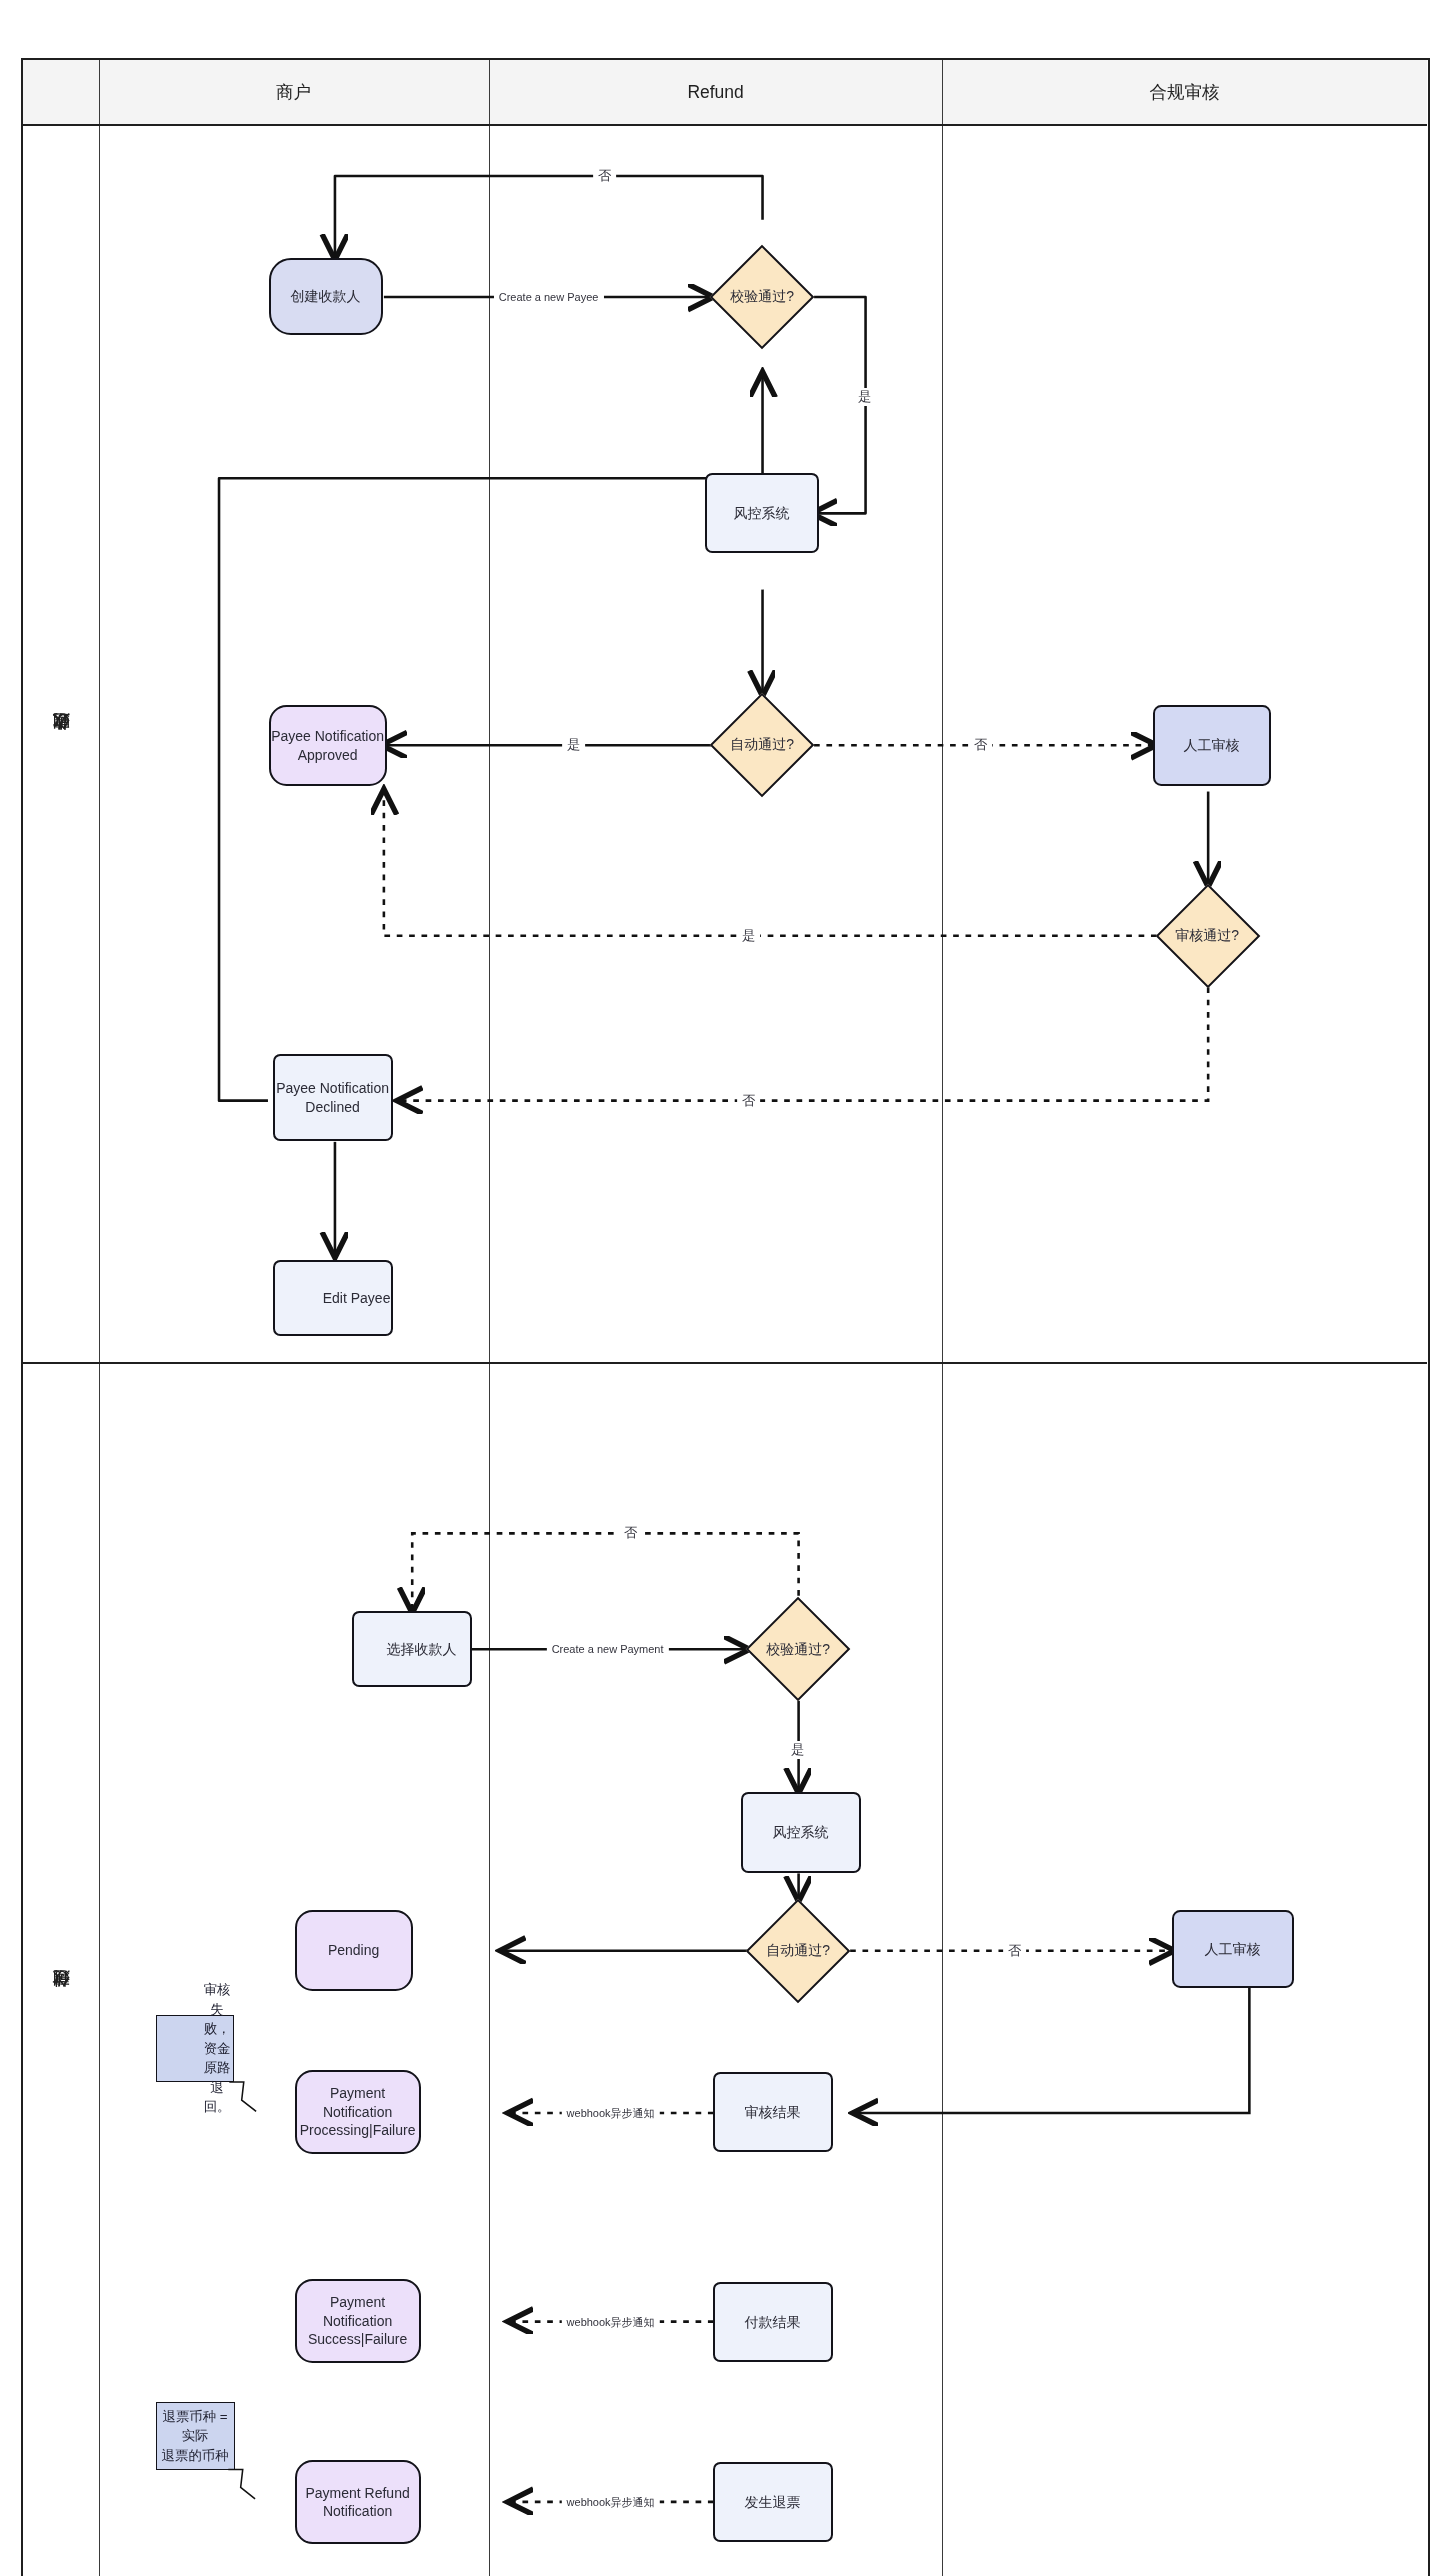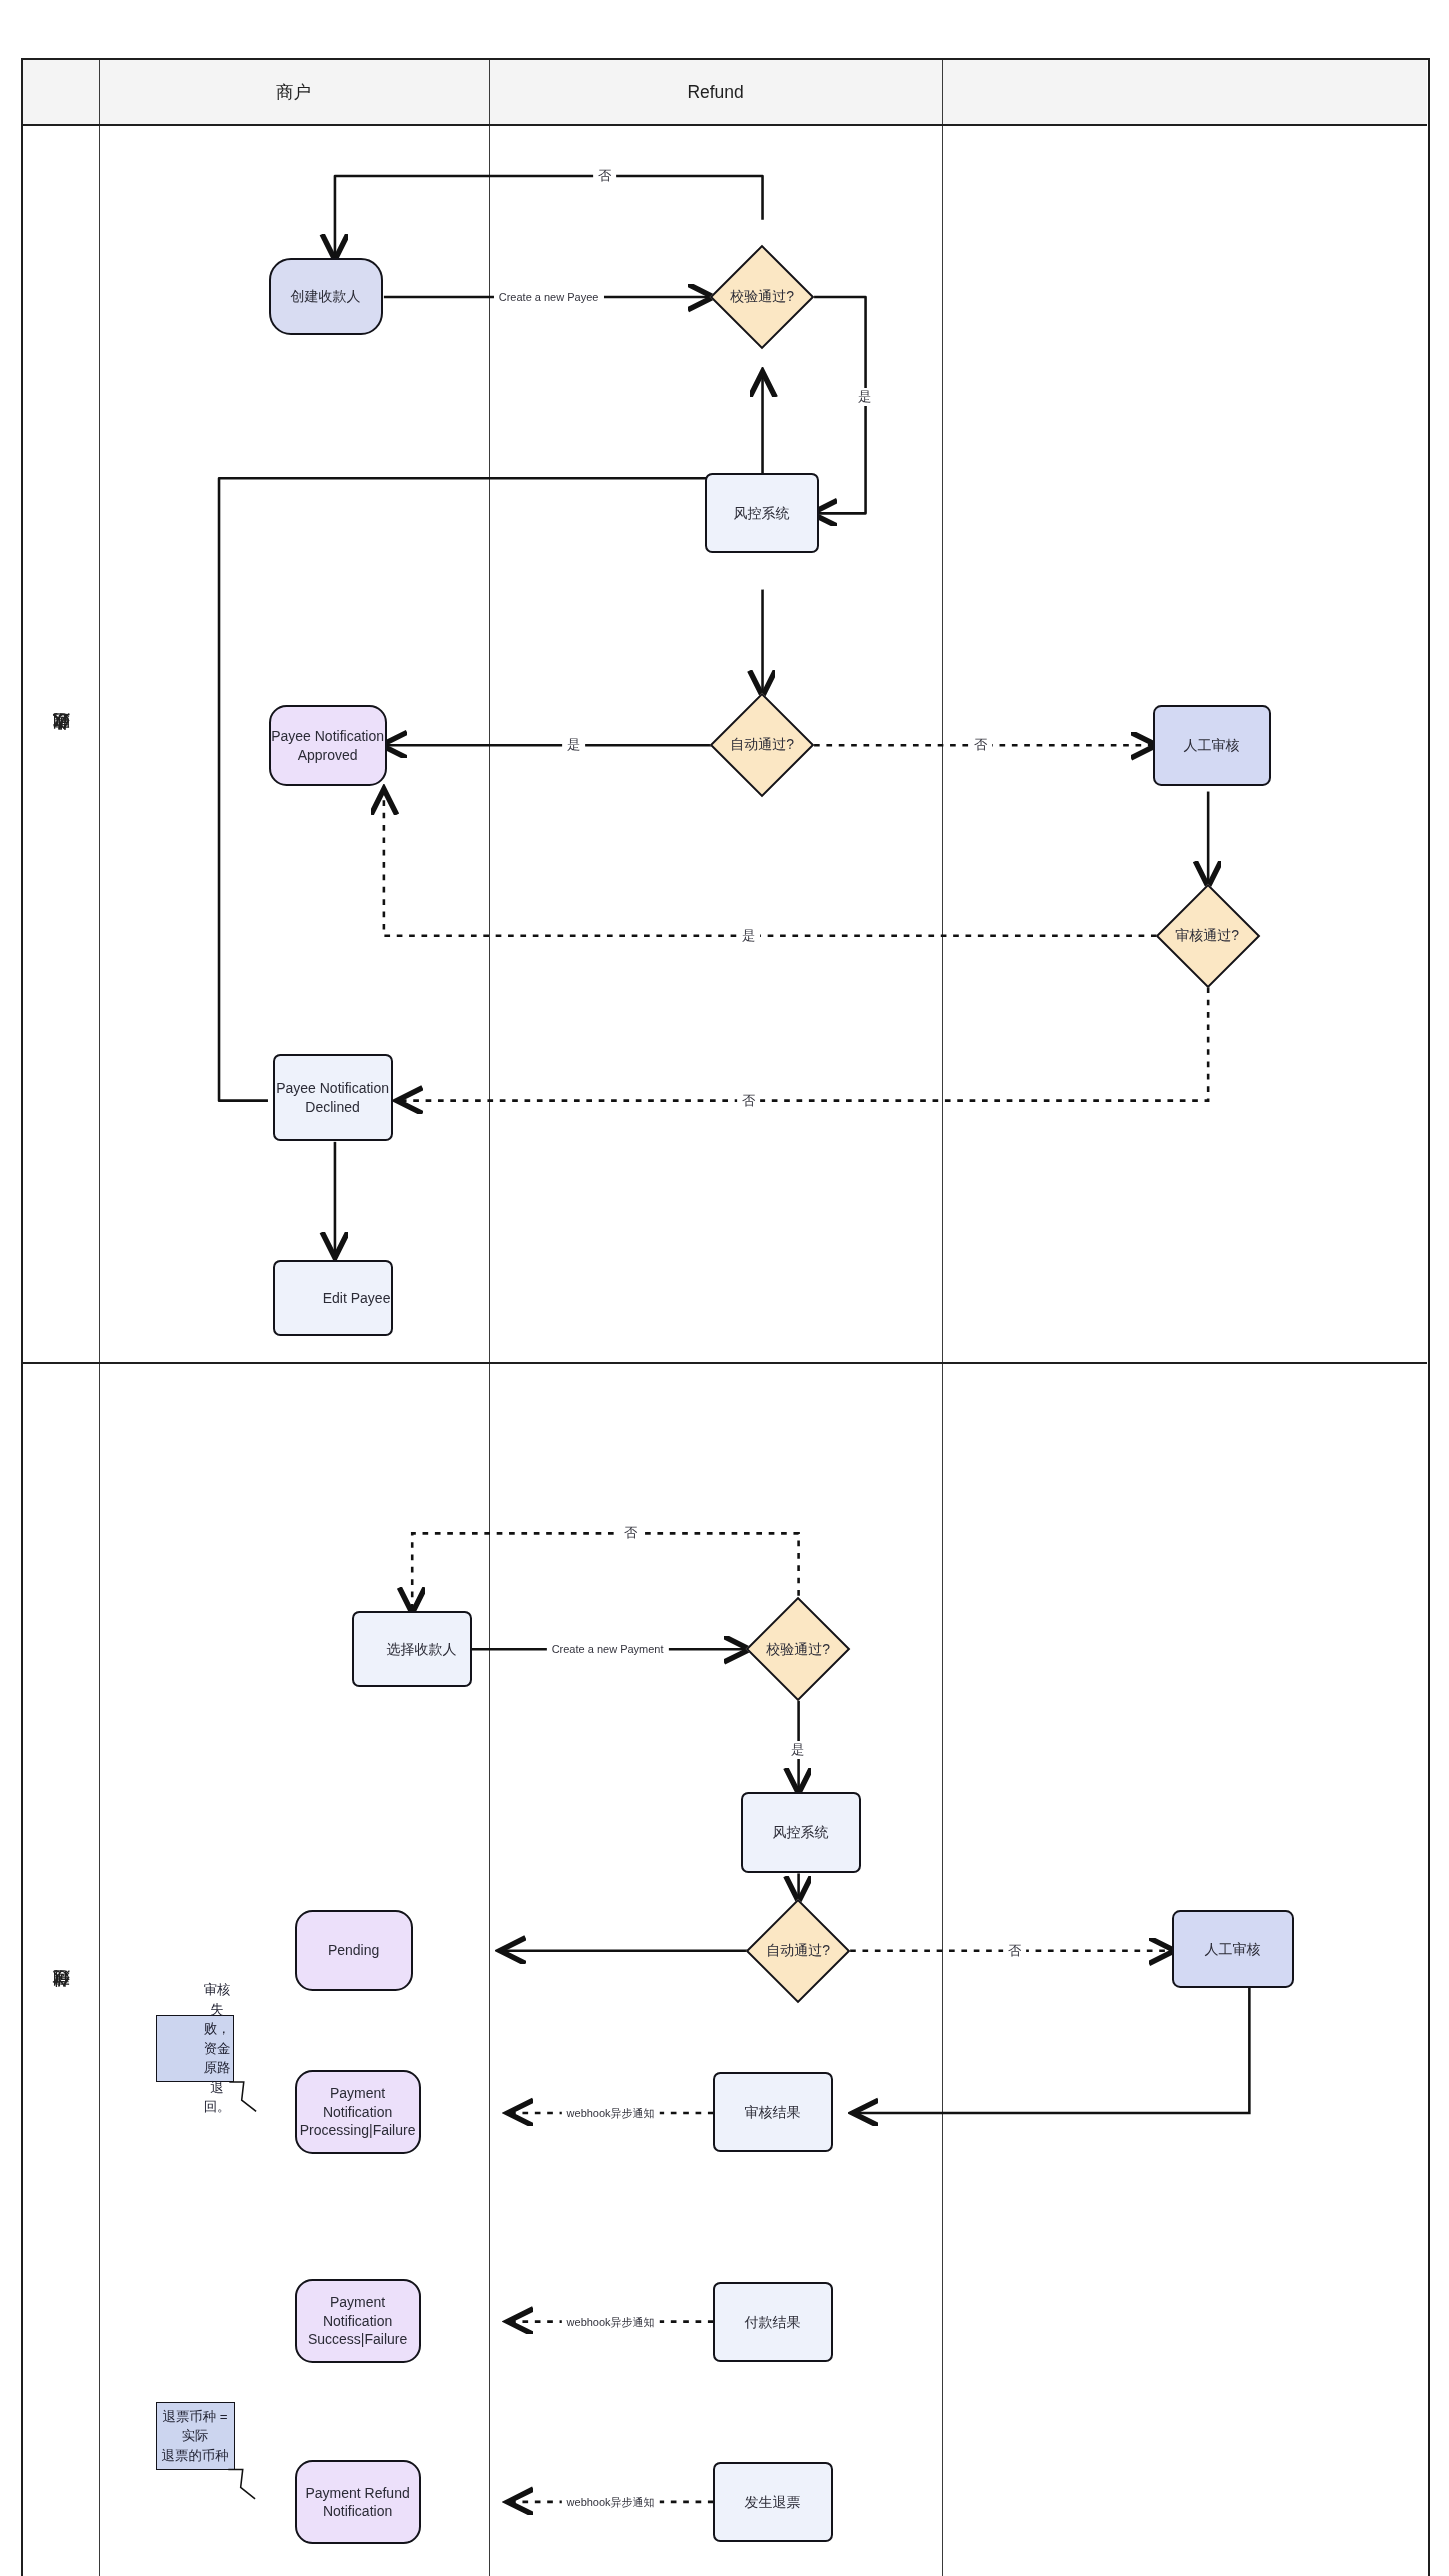--- a/index.html
+++ b/index.html
@@ -38,20 +38,21 @@
 </head>
 <body>
 
 <div id="page">
   <div id="board">
 
     <div class="hdr" style="width:1404px;"></div>
     <div class="hdr-cell" style="left:0;width:76px;"></div>
     <div class="hdr-cell" style="left:77px;width:388px;">商户</div>
     <div class="hdr-cell" style="left:467px;width:452px;">Refund</div>
+    <div class="hdr-cell" style="left:920px;width:484px;">合规审核</div>
 
     <div class="vline" style="left:76px;top:0;height:64px;"></div>
     <div class="vline" style="left:466px;top:0;height:64px;"></div>
     <div class="vline" style="left:919px;top:0;height:64px;"></div>
 
     <div class="vline" style="left:76px;top:66px;height:2513px;"></div>
     <div class="vline" style="left:466px;top:66px;height:1236px;"></div>
     <div class="vline" style="left:919px;top:66px;height:1236px;"></div>
     <div class="vline" style="left:466px;top:1304px;height:1275px;"></div>
     <div class="vline" style="left:919px;top:1304px;height:1275px;"></div>

